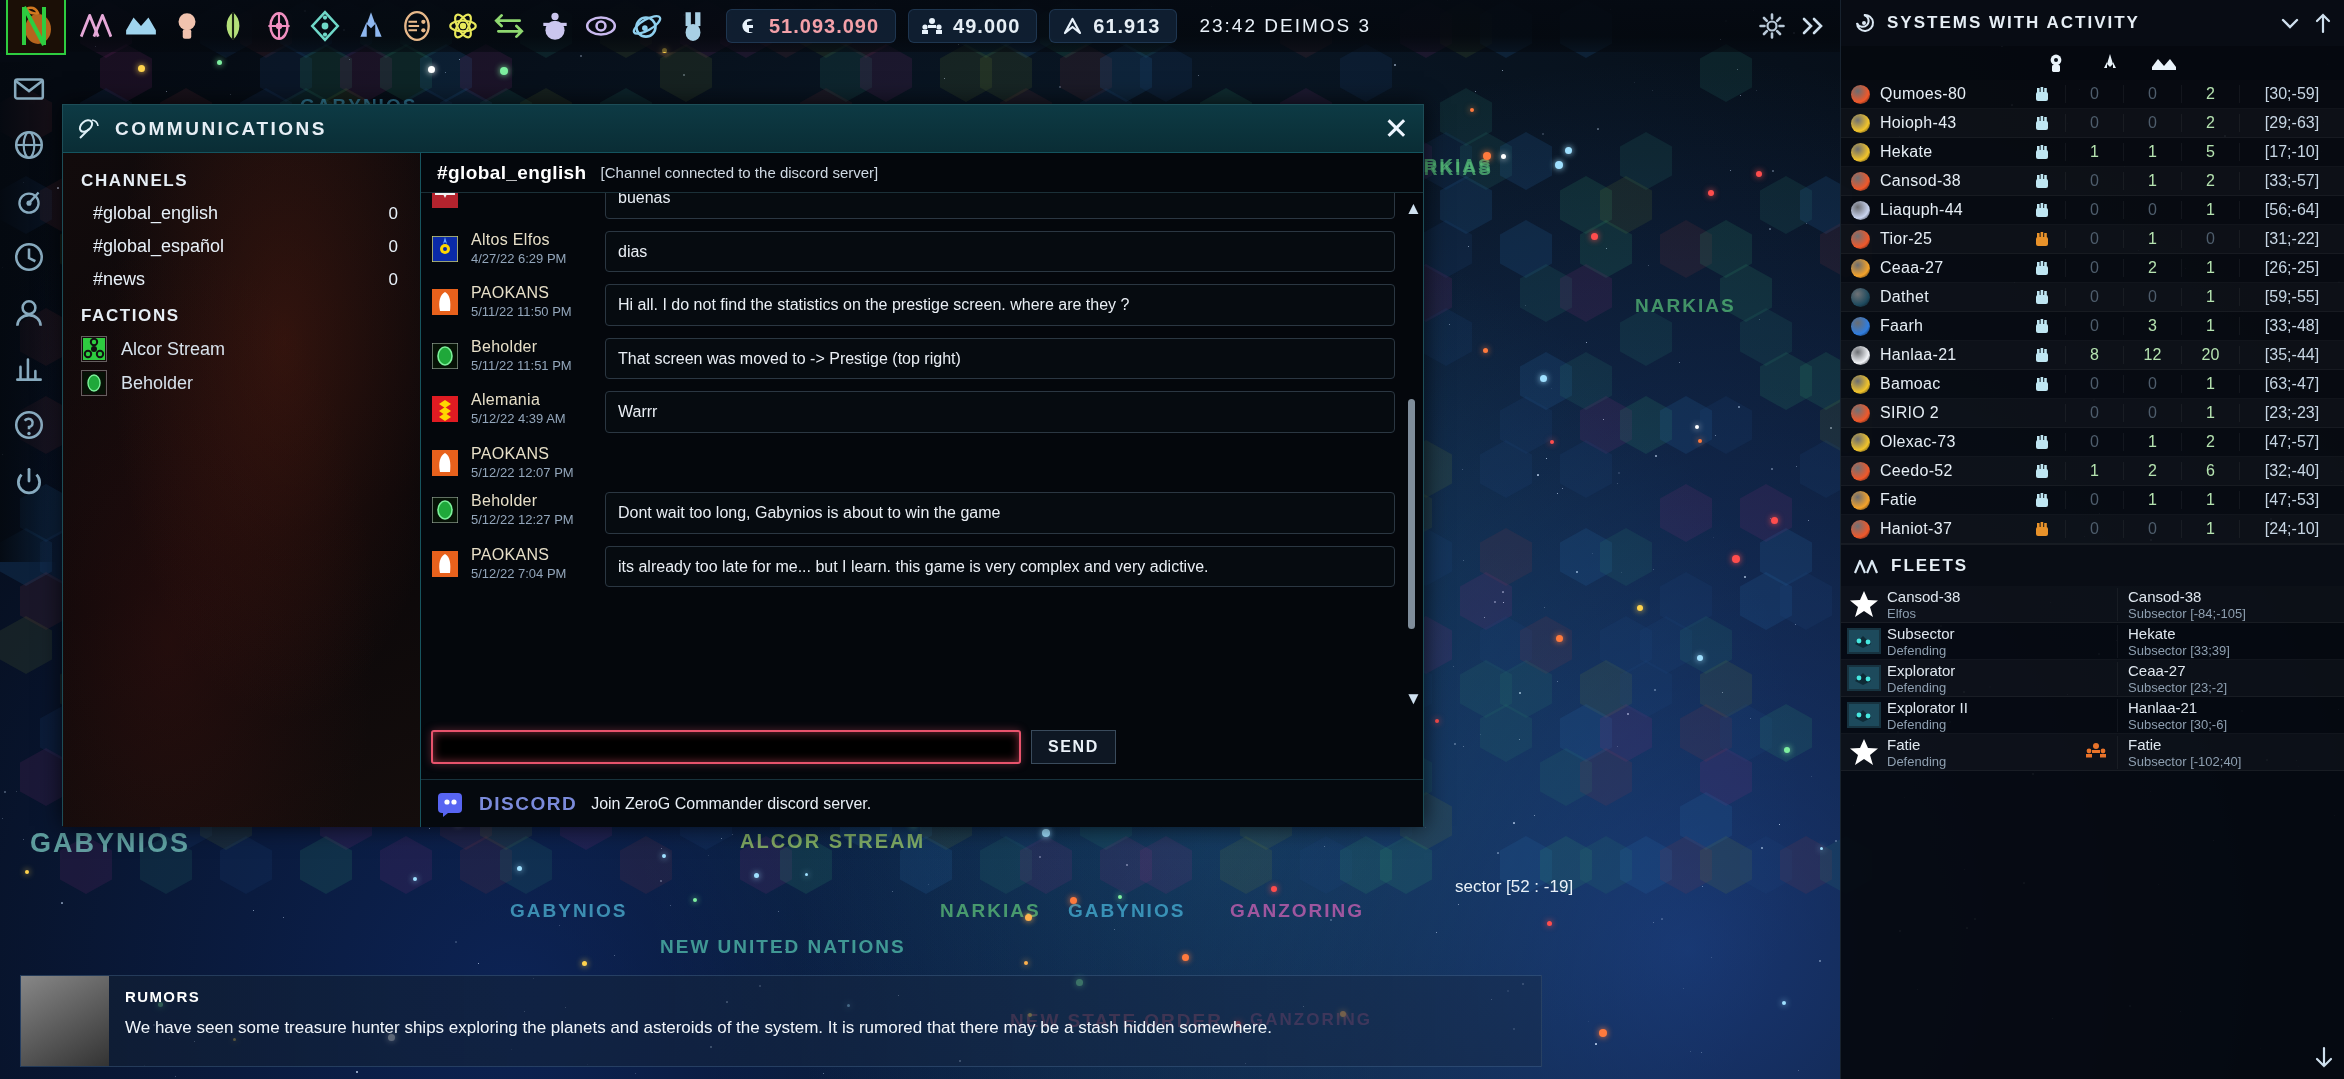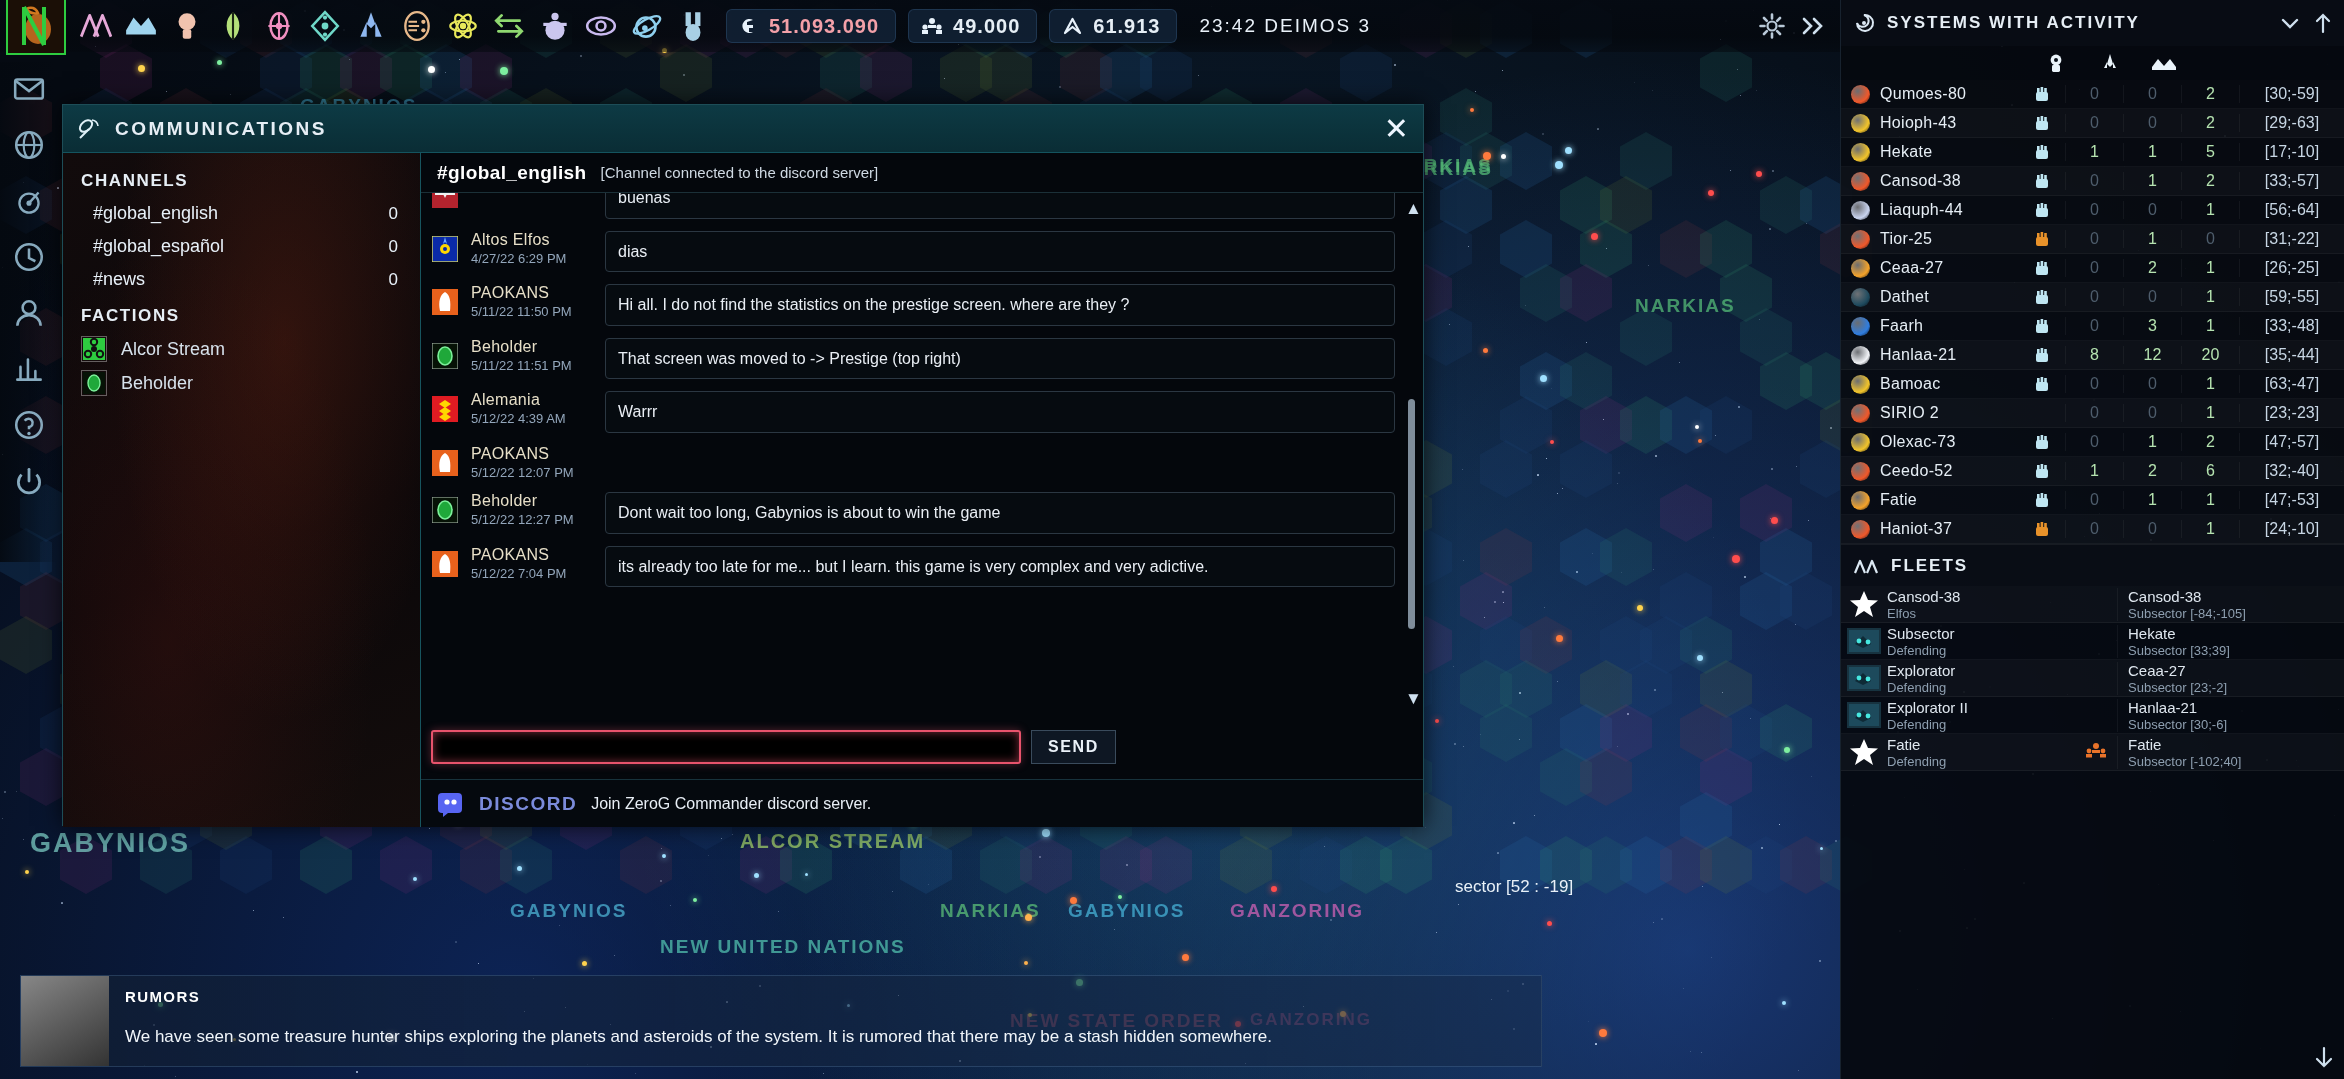--- a/index.html
+++ b/index.html
@@ -203,21 +203,21 @@
   
   .rumors {
     position:absolute; left:20px; bottom:12px; width:1522px; height:92px;
     background: linear-gradient(90deg, rgba(16,30,52,.72), rgba(22,44,78,.58));
     border:1px solid rgba(120,170,220,.22);
     display:flex; align-items:stretch;
   }
   .rumor-portrait { width:88px; flex:0 0 auto; background:linear-gradient(150deg,#7d8896,#2d343d); filter:grayscale(1); }
   .rumor-body { flex:1; padding:12px 16px; }
   .rumor-title { font-size:15px; letter-spacing:1.4px; font-weight:bold; color:#fff; }
-  .rumor-text { font-size:17px; color:#f0f5fa; margin-top:22px; }
+  .rumor-text { font-size:17px; color:#f0f5fa; margin-top:13px; }
 
   .sector-label { position:absolute; left:1455px; top:877px; font-size:17px; color:#e9f1f8; }
 </style>
 </head>
 <body>
 
 <div id="root">
 
   <div class="map">
     <div class="stars" id="stars">

